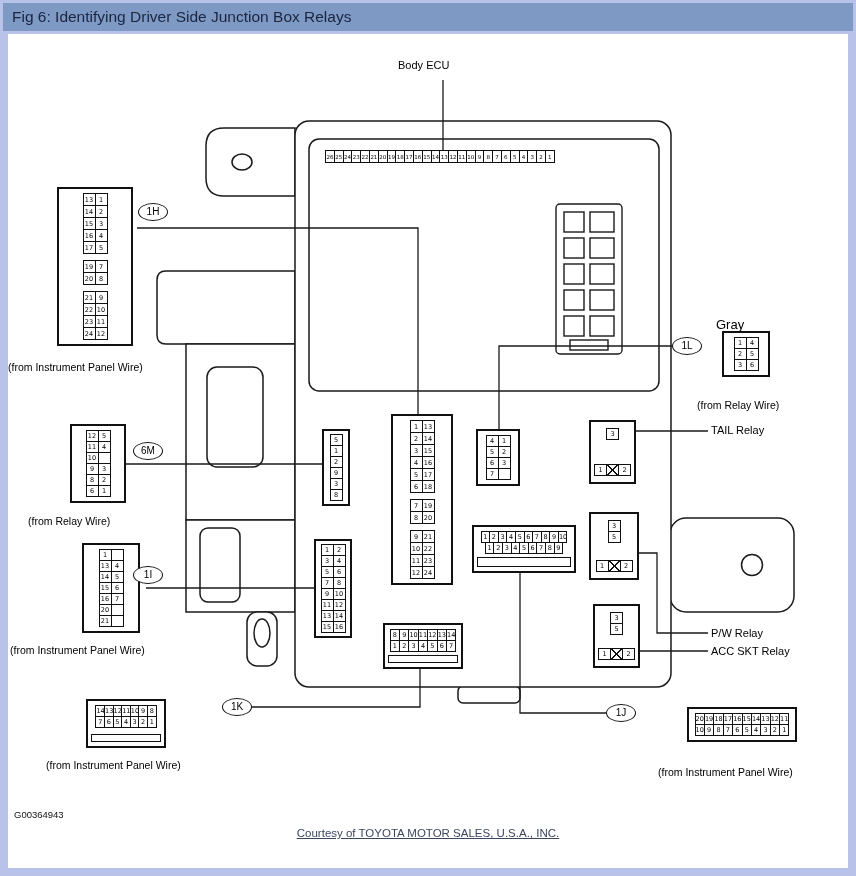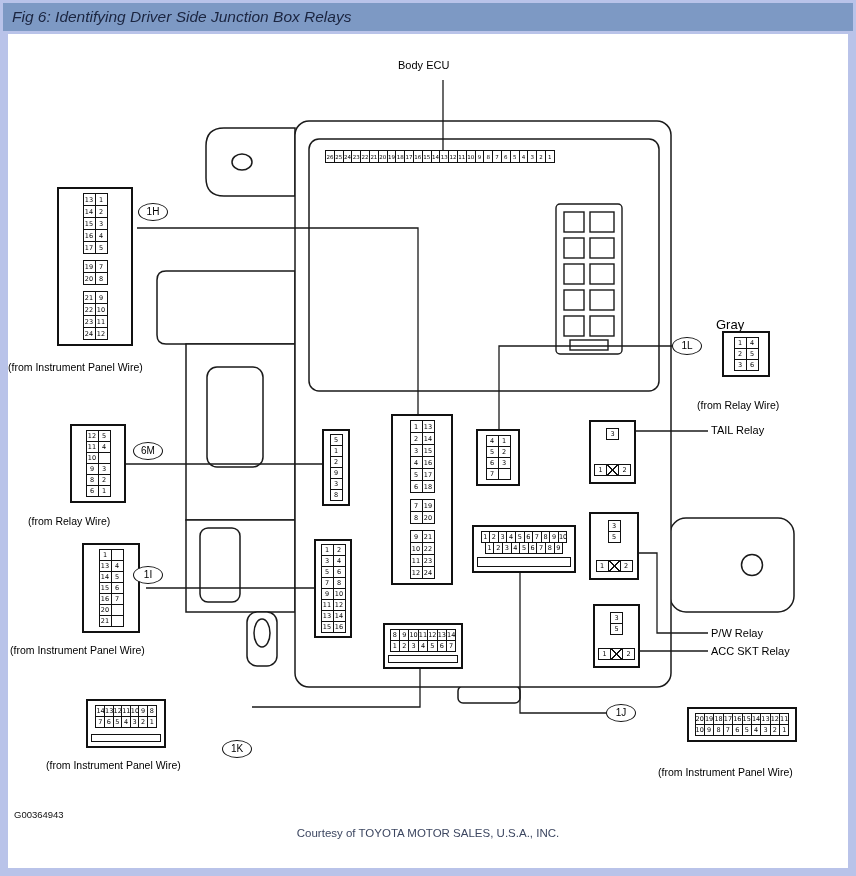--- a/index.html
+++ b/index.html
@@ -1,20 +1,20 @@
 <!DOCTYPE html>
 <html><head>
 <meta charset="utf-8">
 <style>
   * { margin:0; padding:0; box-sizing:border-box; }
   html,body { width:856px; height:876px; }
   body { background:#b9c3e9; font-family:"Liberation Sans", sans-serif; position:relative; overflow:hidden; }
   .page { position:absolute; inset:0; }
   .title-bar { position:absolute; left:3px; top:3px; width:850px; height:28px; background:#7d99c4;
-               color:#1b2540; font-size:15.5px; line-height:28px; padding-left:9px; z-index:4;font-style:italic; }
+               color:#1b2540; font-size:15.5px; line-height:28px; padding-left:9px; z-index:4; }
   .content { position:absolute; left:8px; top:34px; width:840px; height:834px; background:#fff; z-index:0; }
   svg.linework { position:absolute; left:0; top:0; z-index:1; }
   .abs { position:absolute; z-index:2; }
   .lbl { font-size:10.5px; color:#000; text-align:left; white-space:nowrap; }
   .lbl-left { font-size:11px; color:#000; text-align:left; white-space:nowrap; }
   .oval { border:1.6px solid #111; border-radius:50%; width:30px; height:18px; line-height:15px;
           text-align:center; font-size:10px; background:#fff; z-index:3; }
   .conn { border:2px solid #111; background:#fff; display:flex; flex-direction:column;
           align-items:center; justify-content:center; gap:6px; padding:4px 3px; }
   .grid { display:block; }
@@ -28,21 +28,21 @@
   .narrow .pin-cell { min-width:9.6px; width:9.6px; }
   .w10 .pin-cell { min-width:10.4px; width:10.4px; }
   .tall .pin-cell { height:13px; line-height:12px; }
   .x-cell { background-image:
       linear-gradient(45deg, transparent 44%, #111 44%, #111 56%, transparent 56%),
       linear-gradient(135deg, transparent 44%, #111 44%, #111 56%, transparent 56%); }
   .conn-base { width:94px; height:10px; border:1.5px solid #111; background:#fff; }
   .conn-base-sm { width:70px; height:8px; border:1.5px solid #111; background:#fff; }
   .relay { justify-content:space-between; padding:6px 3px; }
   .code { font-size:9.5px; color:#111;margin-top:40px; }
-  .footer-line { font-size:11.5px; color:#3c4660; text-align:center; white-space:nowrap; }
+  .footer-line { font-size:11.5px; color:#3c4660; text-align:center; white-space:nowrap;text-decoration:underline; }
 </style>
 </head>
 <body>
 
 <div class="page">
 
   <div class="title-bar">
     <span>Fig 6: Identifying Driver Side Junction Box Relays</span>
   </div>
 
@@ -264,21 +264,21 @@
           <div class="pin-cell">6</div>
           <div class="pin-cell">5</div>
           <div class="pin-cell">4</div>
           <div class="pin-cell">3</div>
           <div class="pin-cell">2</div>
           <div class="pin-cell">1</div>
         </div>
       </div>
     <div class="conn-base-sm"></div>
   </div>
-  <div class="abs oval" style="left:222px;top:740px">1K</div>
+  <div class="abs oval" style="left:222px;top:698px">1K</div>
   <div class="abs lbl" style="left:46px;top:759px;width:156px">(from Instrument Panel Wire)</div>
 
   <div class="abs code" style="left:14px;top:769px">G00364943</div>
 
   <div class="abs conn" style="left:322px;top:429px;width:28px;padding:3px 2px">
     <div class="grid">
         <div class="pin-row">
           <div class="pin-cell">5</div>
         </div>
         <div class="pin-row">

